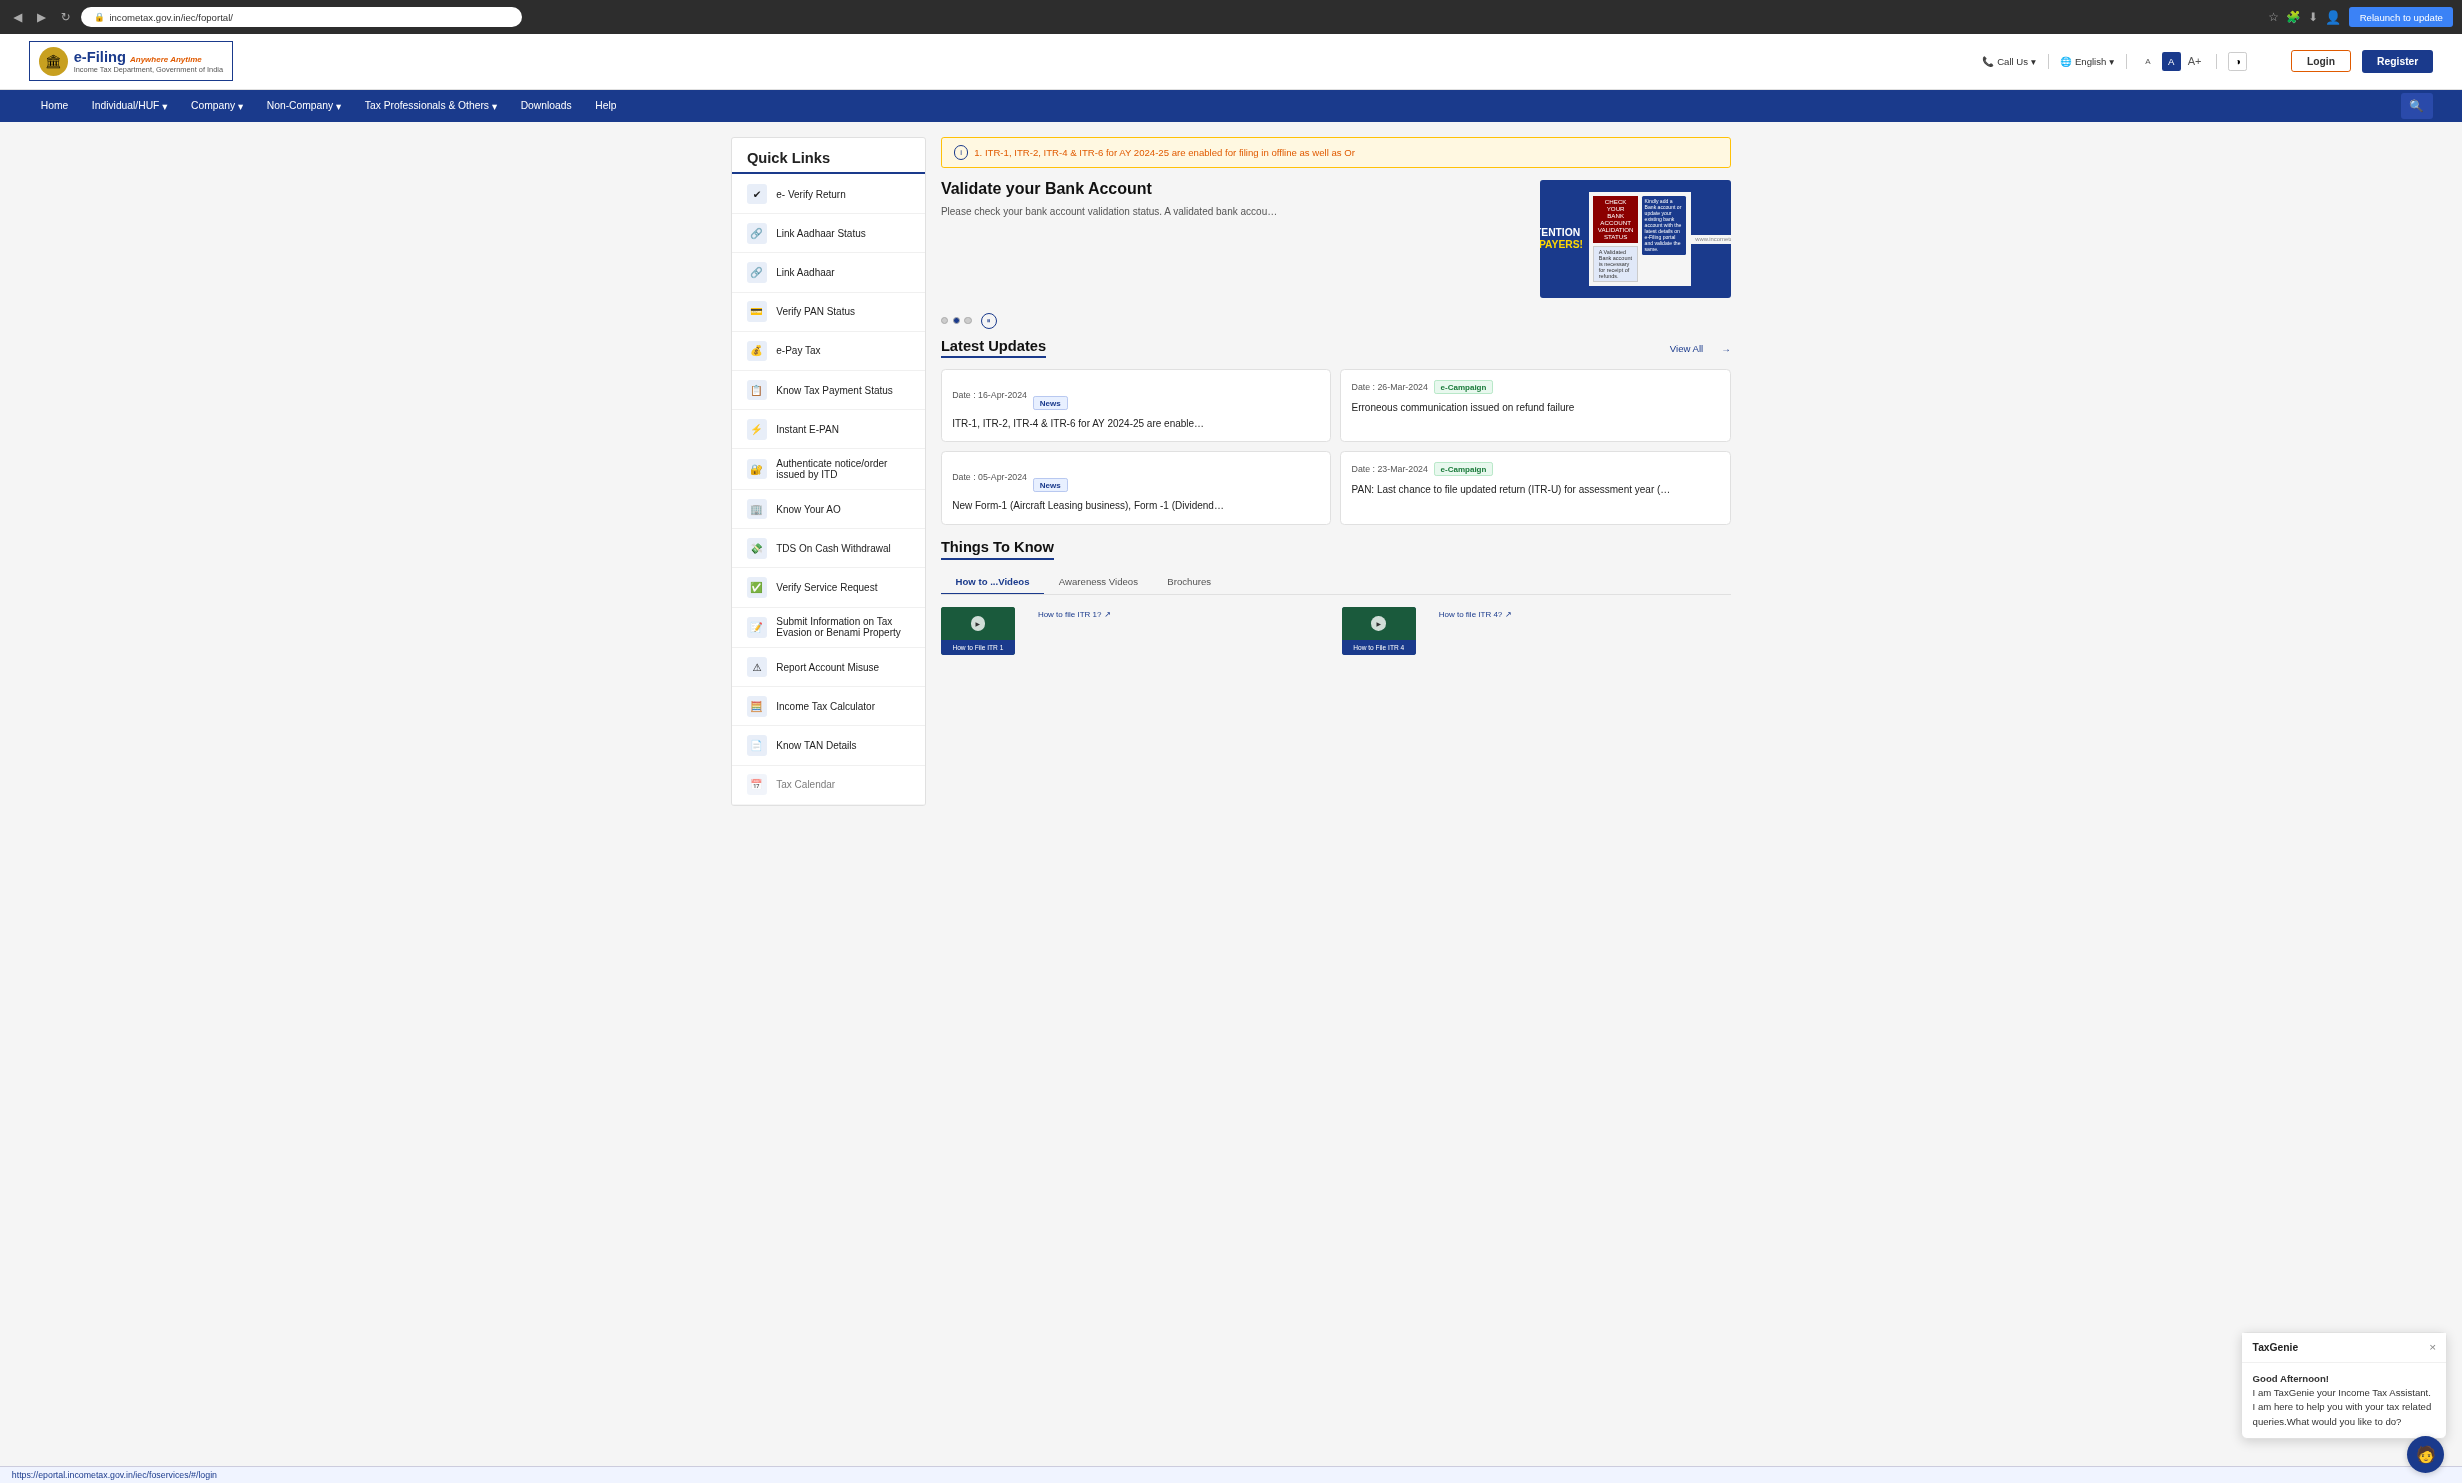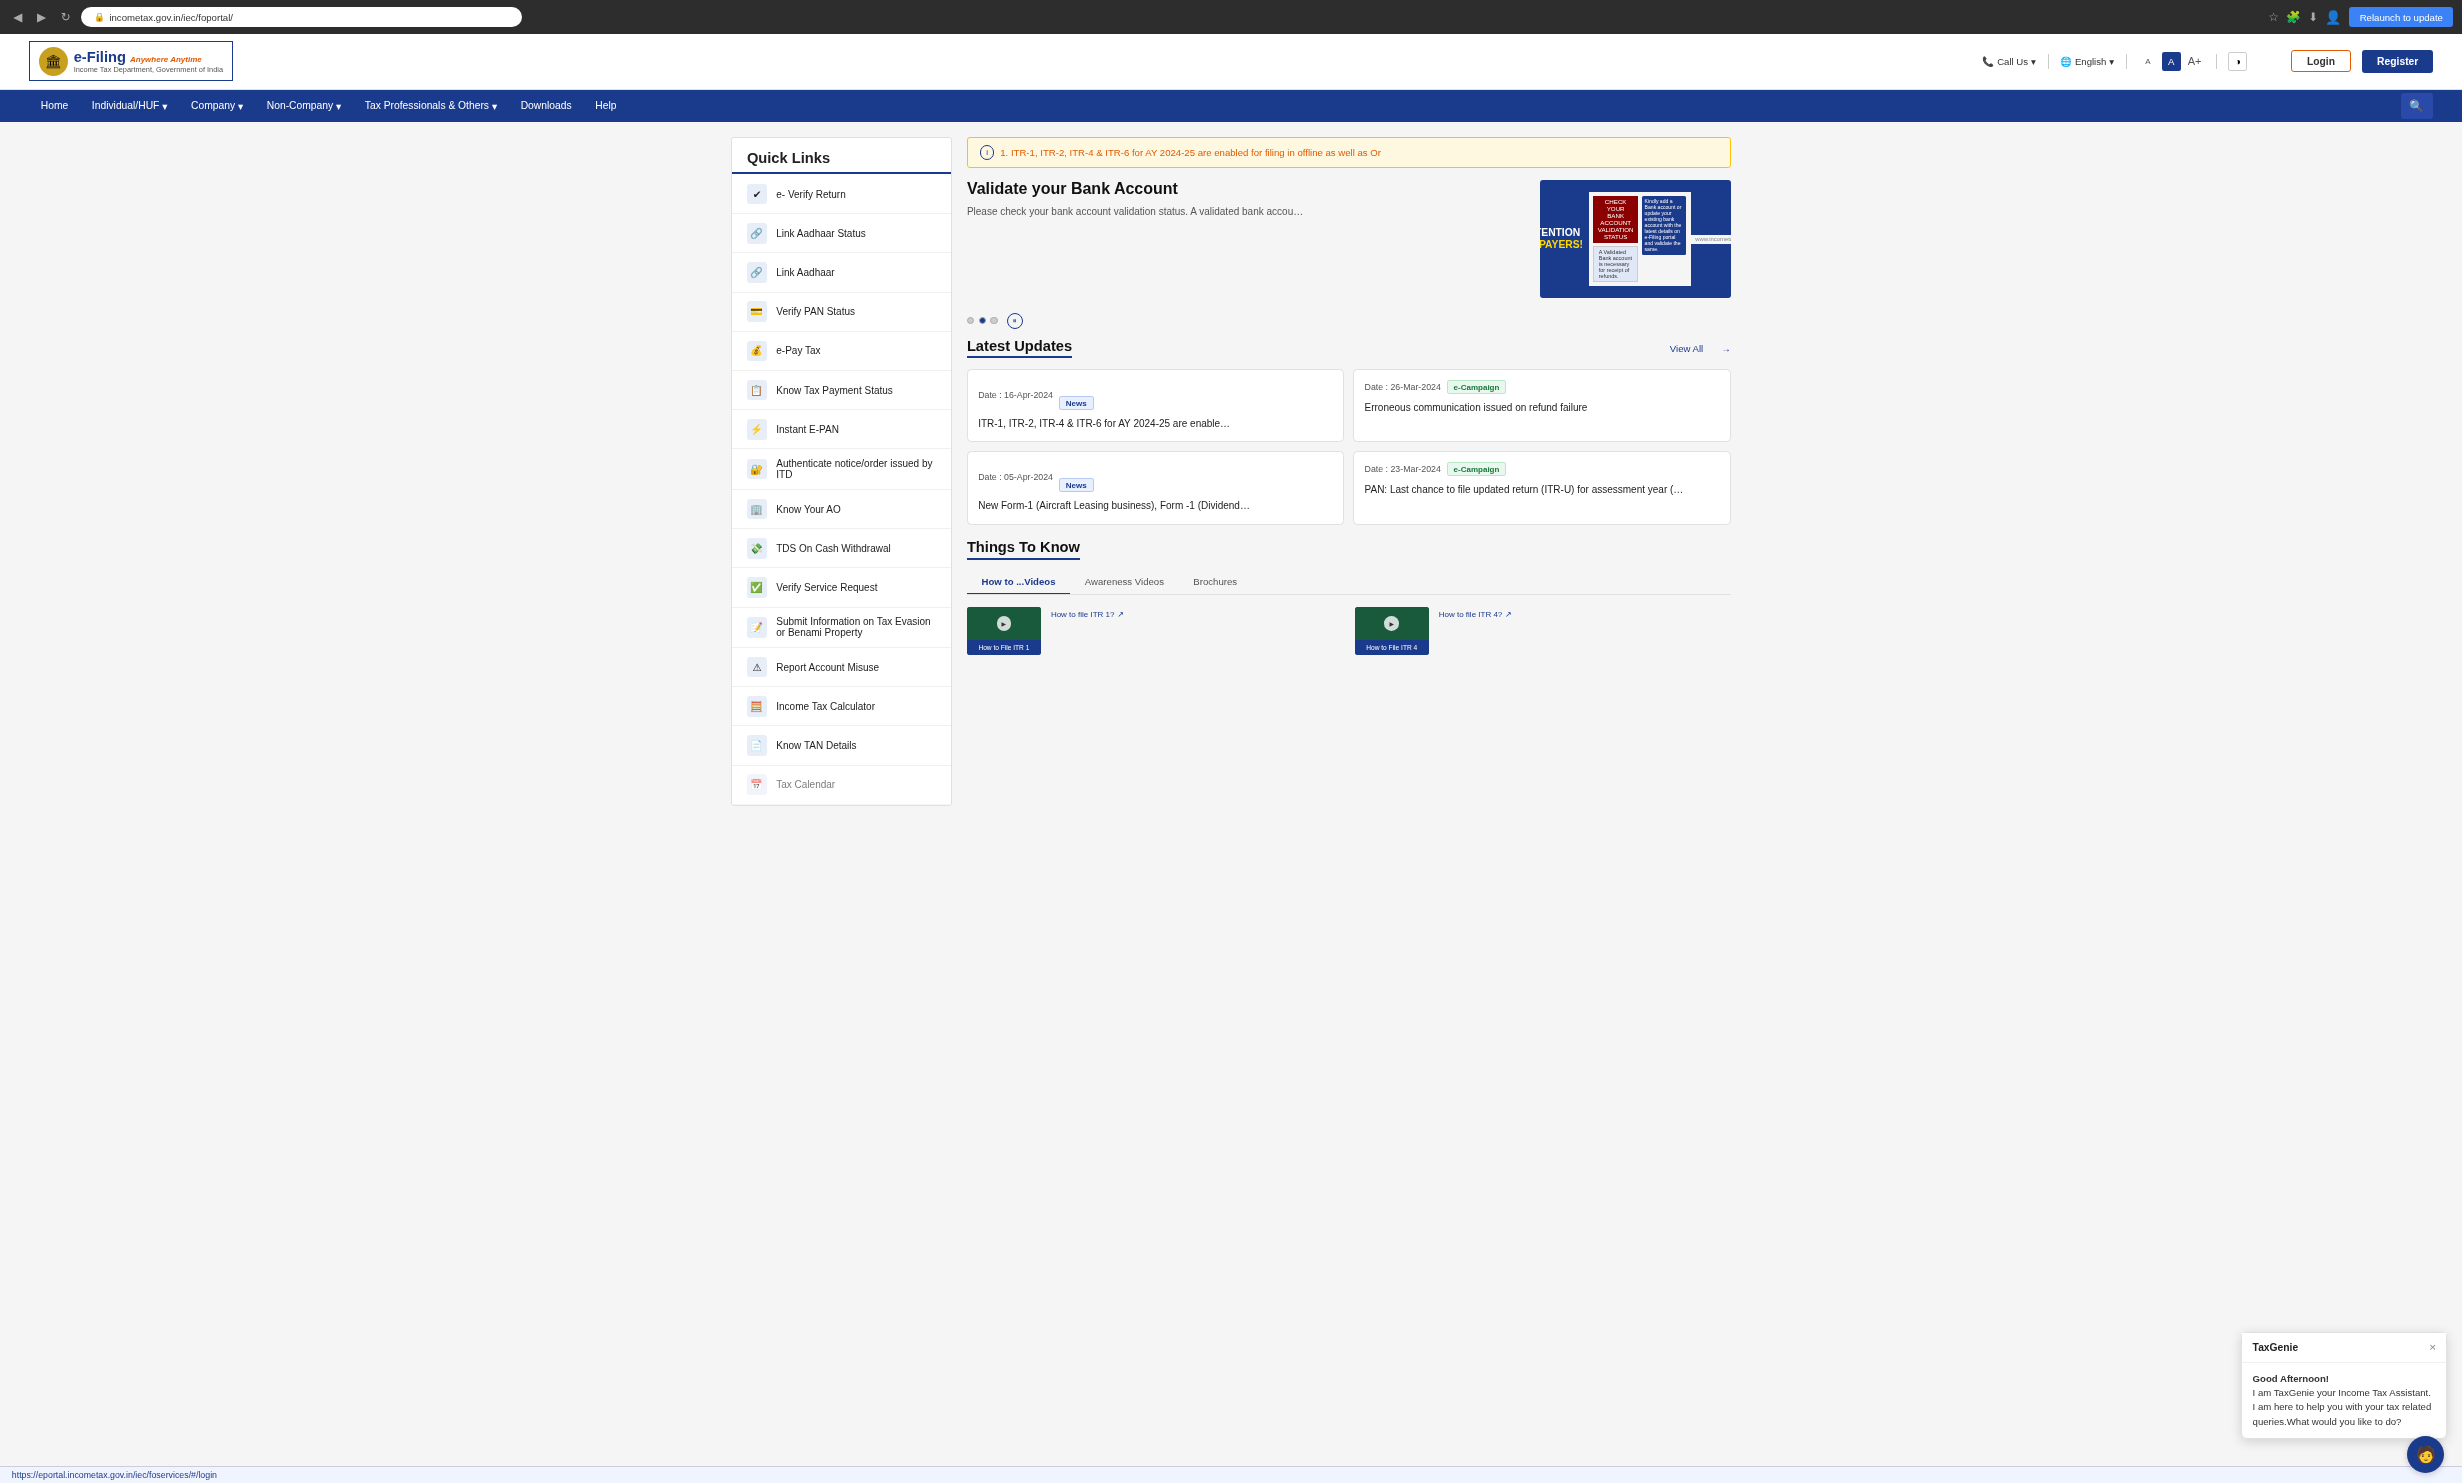--- a/index.html
+++ b/index.html
@@ -180,21 +180,21 @@
     .main-container {
       display: flex;
       max-width: 1029px;
       margin: 0 auto;
       padding: 14.7px;
       gap: 14.7px;
     }
 
     
     .sidebar {
-      width: 221px;
+      width: 195px;
       flex-shrink: 0;
       background: #fff;
       border: 0.7px solid #e0e0e0;
       border-radius: 2.9px;
     }
     .sidebar-title {
       font-size: 14.7px;
       font-weight: bold;
       padding: 11.8px 14.7px 5.9px;
       color: #222;
@@ -388,21 +388,21 @@
       border-bottom: 1.5px solid #1a3a8c;
       font-weight: bold;
     }
     .videos-grid {
       display: grid;
       grid-template-columns: 1fr 1fr;
       gap: 11.8px;
     }
     .video-card {
       display: flex;
-      gap: 10px;
+      gap: 23px;
       align-items: flex-start;
       cursor: pointer;
     }
     .video-thumb {
       width: 74px;
       height: 48px;
       background: #1a5a3c;
       border-radius: 2.9px;
       flex-shrink: 0;
       display: flex;

